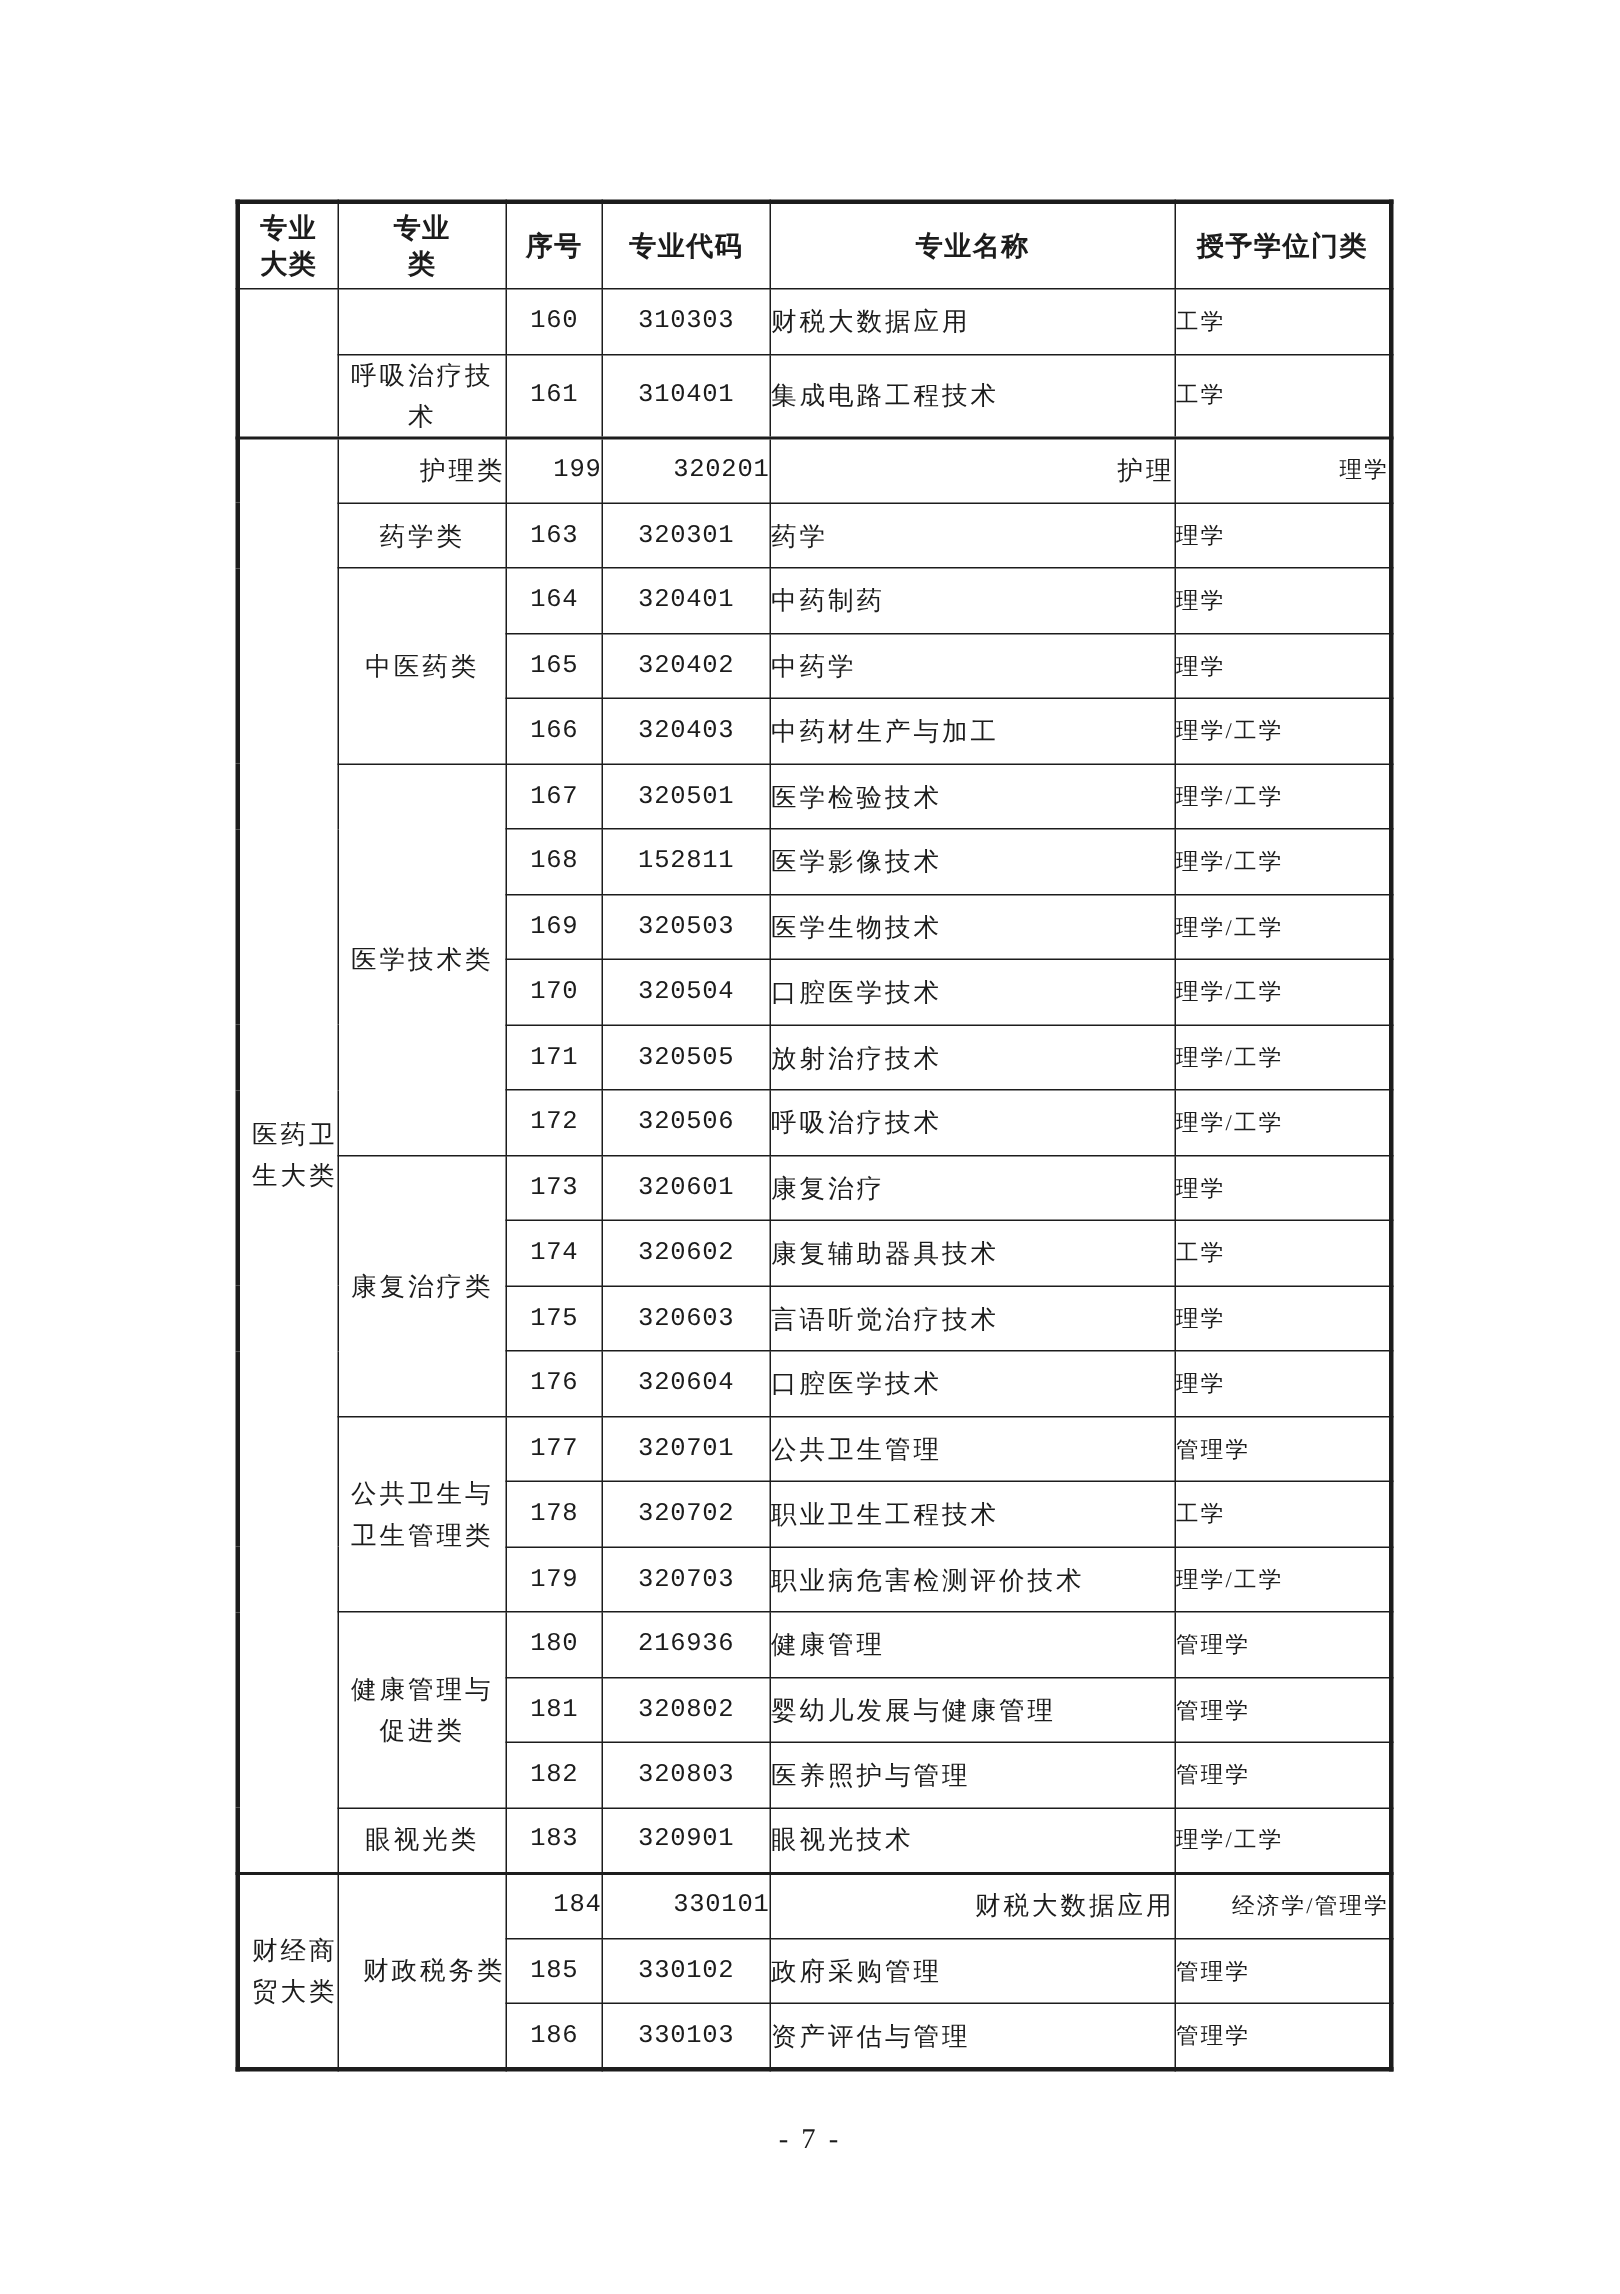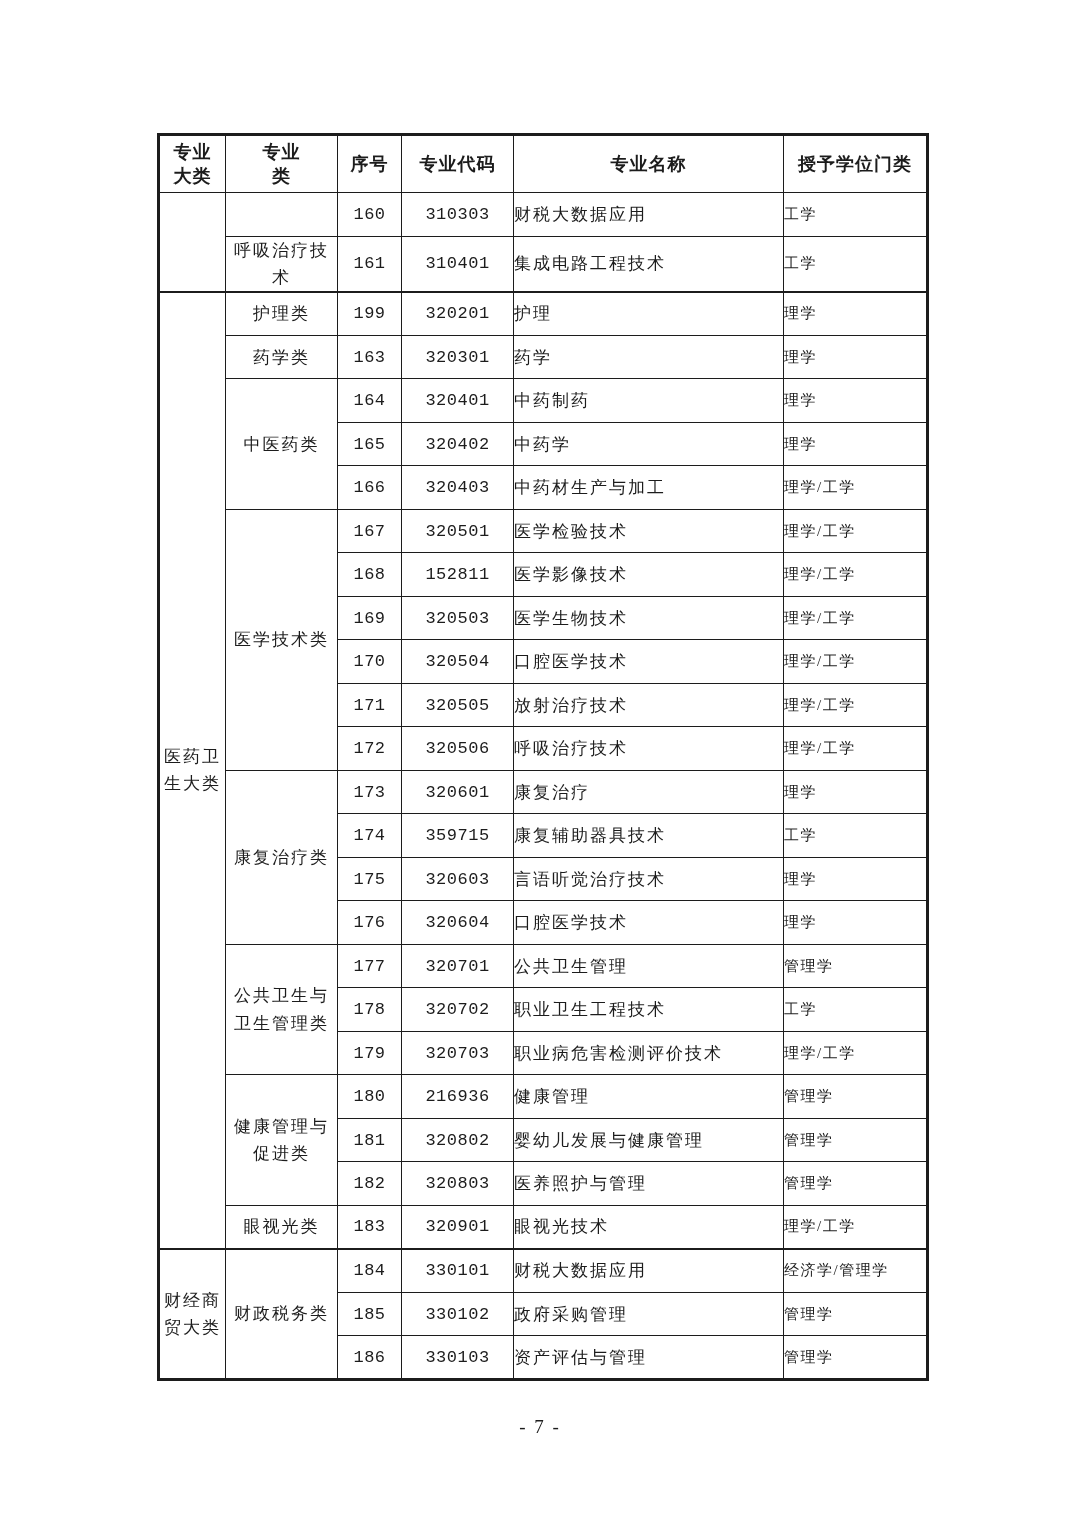--- a/index.html
+++ b/index.html
@@ -29,21 +29,21 @@
   thead th {
     font-family: "Liberation Sans", "DejaVu Sans", sans-serif;
     font-weight: bold;
     font-size: 18px;
     letter-spacing: 1px;
     text-align: center;
     white-space: pre-line;
     line-height: 1.35;
     border-bottom: 3px solid #1c1c1c;
   }
-  tr.group-start td { border-top: 2.5px solid #1c1c1c; }
+  tr.group-start td { border-top: 2.5px solid #1c1c1c; text-align: right; }
   .col-major, .col-class {
     text-align: center;
     font-size: 17px;
     letter-spacing: 2px;
     white-space: pre-line;
     line-height: 1.6;
   }
   .col-seq, .col-code {
     text-align: center;
     font-size: 17px;
@@ -185,21 +185,21 @@
       </tr>
       <tr>
         <td class="col-class" rowspan="4">康复治疗类</td>
         <td class="col-seq">173</td>
         <td class="col-code">320601</td>
         <td class="col-name">康复治疗</td>
         <td class="col-degree">理学</td>
       </tr>
       <tr>
         <td class="col-seq">174</td>
-        <td class="col-code">359715</td>
+        <td class="col-code">320602</td>
         <td class="col-name">康复辅助器具技术</td>
         <td class="col-degree">工学</td>
       </tr>
       <tr>
         <td class="col-seq">175</td>
         <td class="col-code">320603</td>
         <td class="col-name">言语听觉治疗技术</td>
         <td class="col-degree">理学</td>
       </tr>
       <tr>

